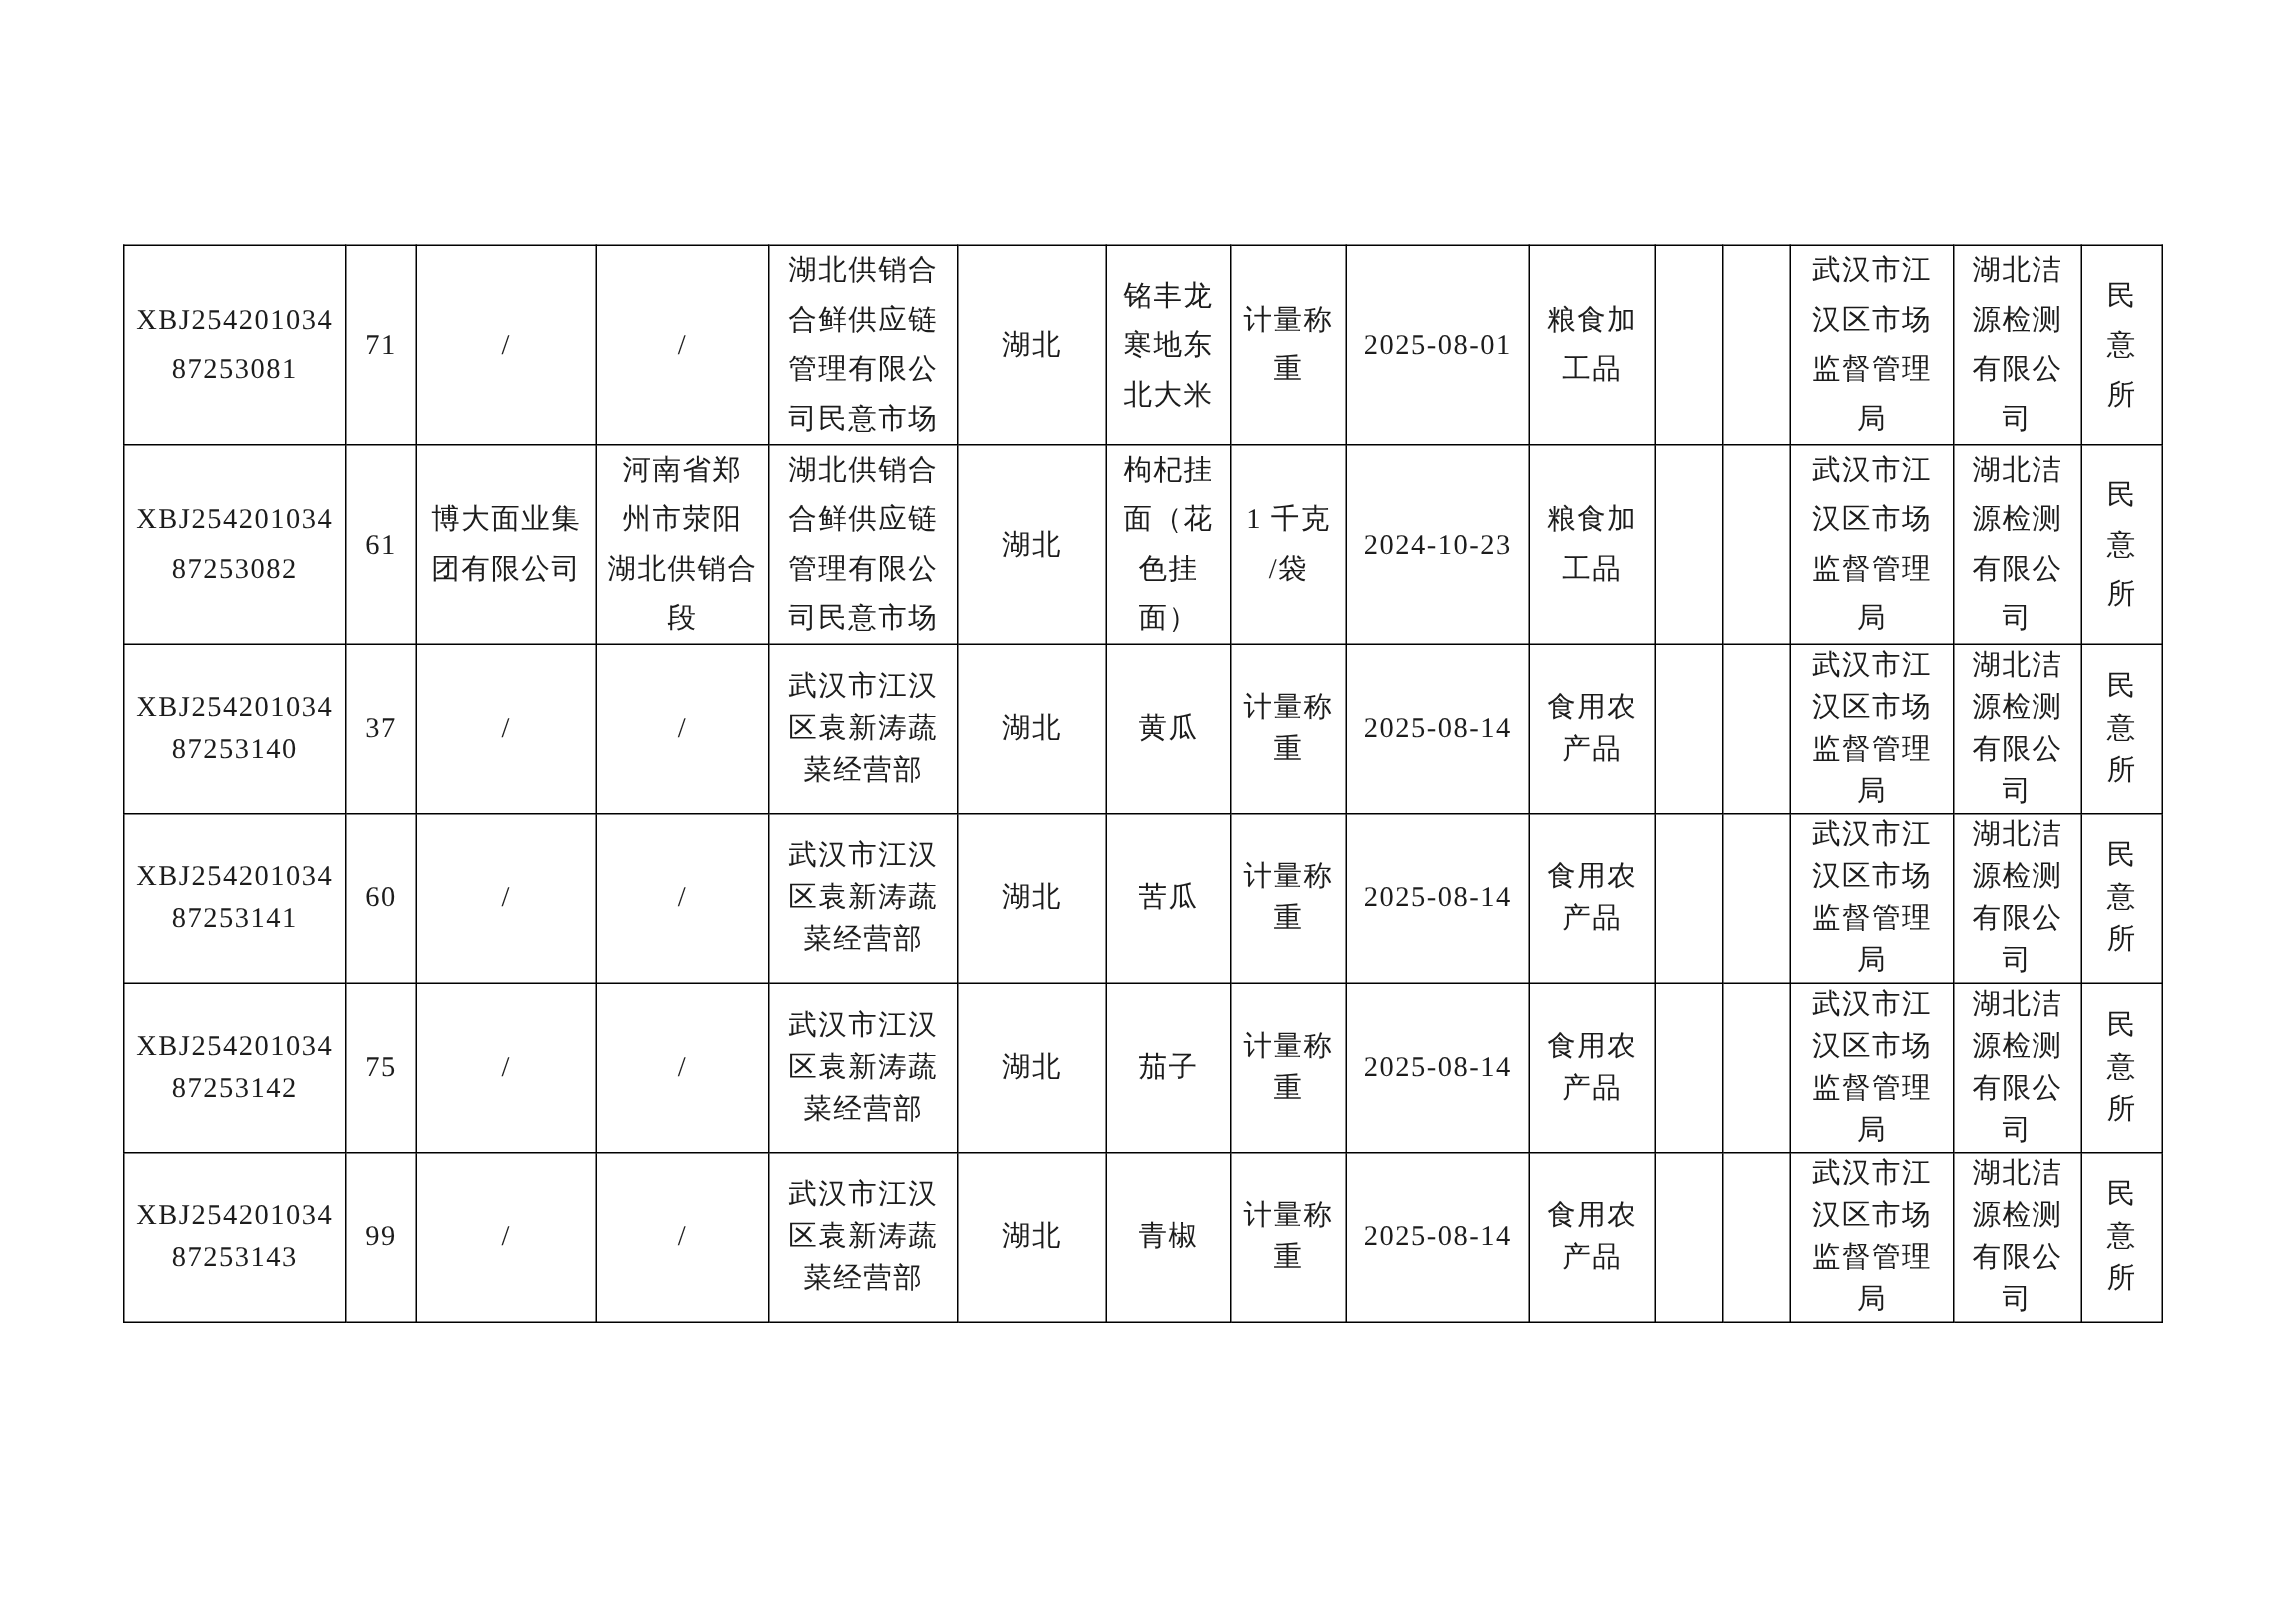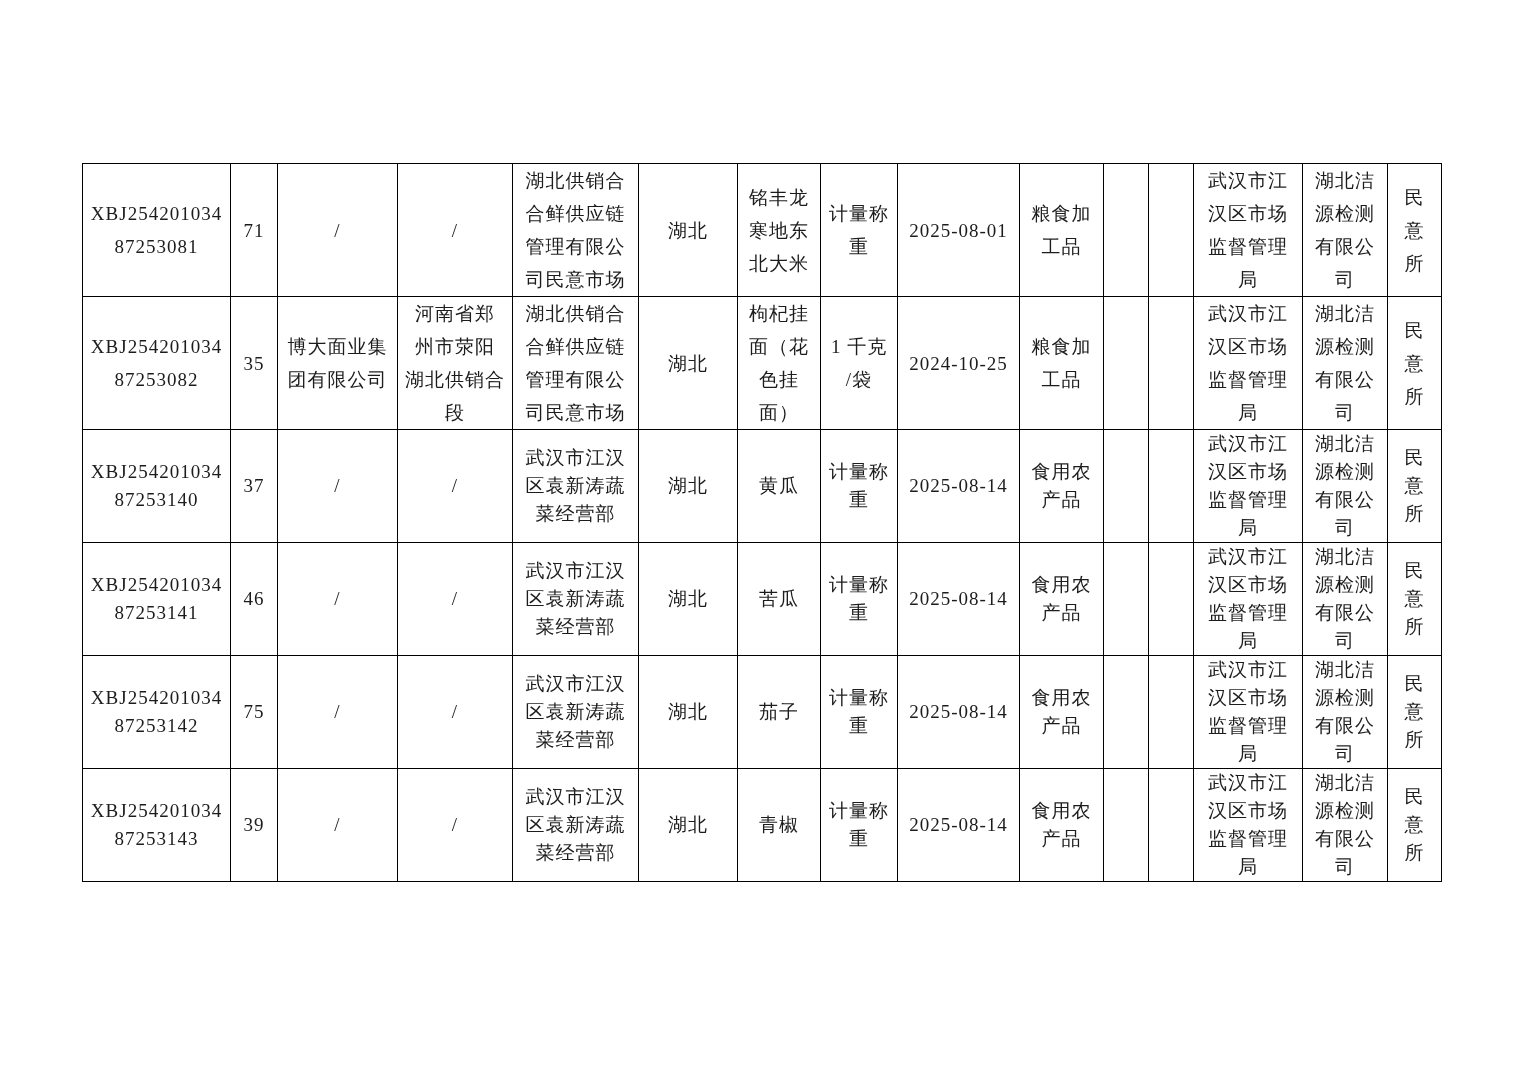--- a/index.html
+++ b/index.html
@@ -94,39 +94,39 @@
 源检测
 有限公
 司</td>
         <td>民
 意
 所</td>
       </tr>
       <tr class="row-tall">
         <td>XBJ254201034
 87253082</td>
-        <td>35</td>
+        <td>61</td>
         <td>博大面业集
 团有限公司</td>
         <td>河南省郑
 州市荥阳
 湖北供销合
 段</td>
         <td>湖北供销合
 合鲜供应链
 管理有限公
 司民意市场</td>
         <td>湖北</td>
         <td>枸杞挂
 面（花
 色挂
 面）</td>
         <td>1 千克
 /袋</td>
-        <td>2024-10-25</td>
+        <td>2024-10-23</td>
         <td>粮食加
 工品</td>
         <td></td>
         <td></td>
         <td>武汉市江
 汉区市场
 监督管理
 局</td>
         <td>湖北洁
 源检测
@@ -162,21 +162,21 @@
 源检测
 有限公
 司</td>
         <td>民
 意
 所</td>
       </tr>
       <tr class="row-short">
         <td>XBJ254201034
 87253141</td>
-        <td>46</td>
+        <td>60</td>
         <td>/</td>
         <td>/</td>
         <td>武汉市江汉
 区袁新涛蔬
 菜经营部</td>
         <td>湖北</td>
         <td>苦瓜</td>
         <td>计量称
 重</td>
         <td>2025-08-14</td>
@@ -222,21 +222,21 @@
 源检测
 有限公
 司</td>
         <td>民
 意
 所</td>
       </tr>
       <tr class="row-short">
         <td>XBJ254201034
 87253143</td>
-        <td>39</td>
+        <td>99</td>
         <td>/</td>
         <td>/</td>
         <td>武汉市江汉
 区袁新涛蔬
 菜经营部</td>
         <td>湖北</td>
         <td>青椒</td>
         <td>计量称
 重</td>
         <td>2025-08-14</td>

